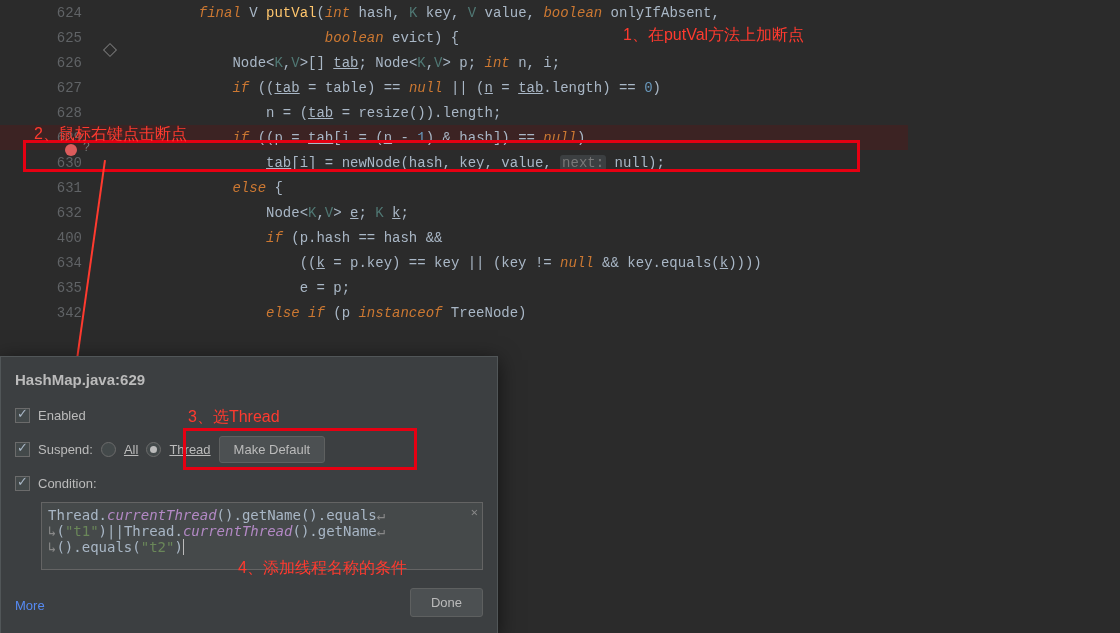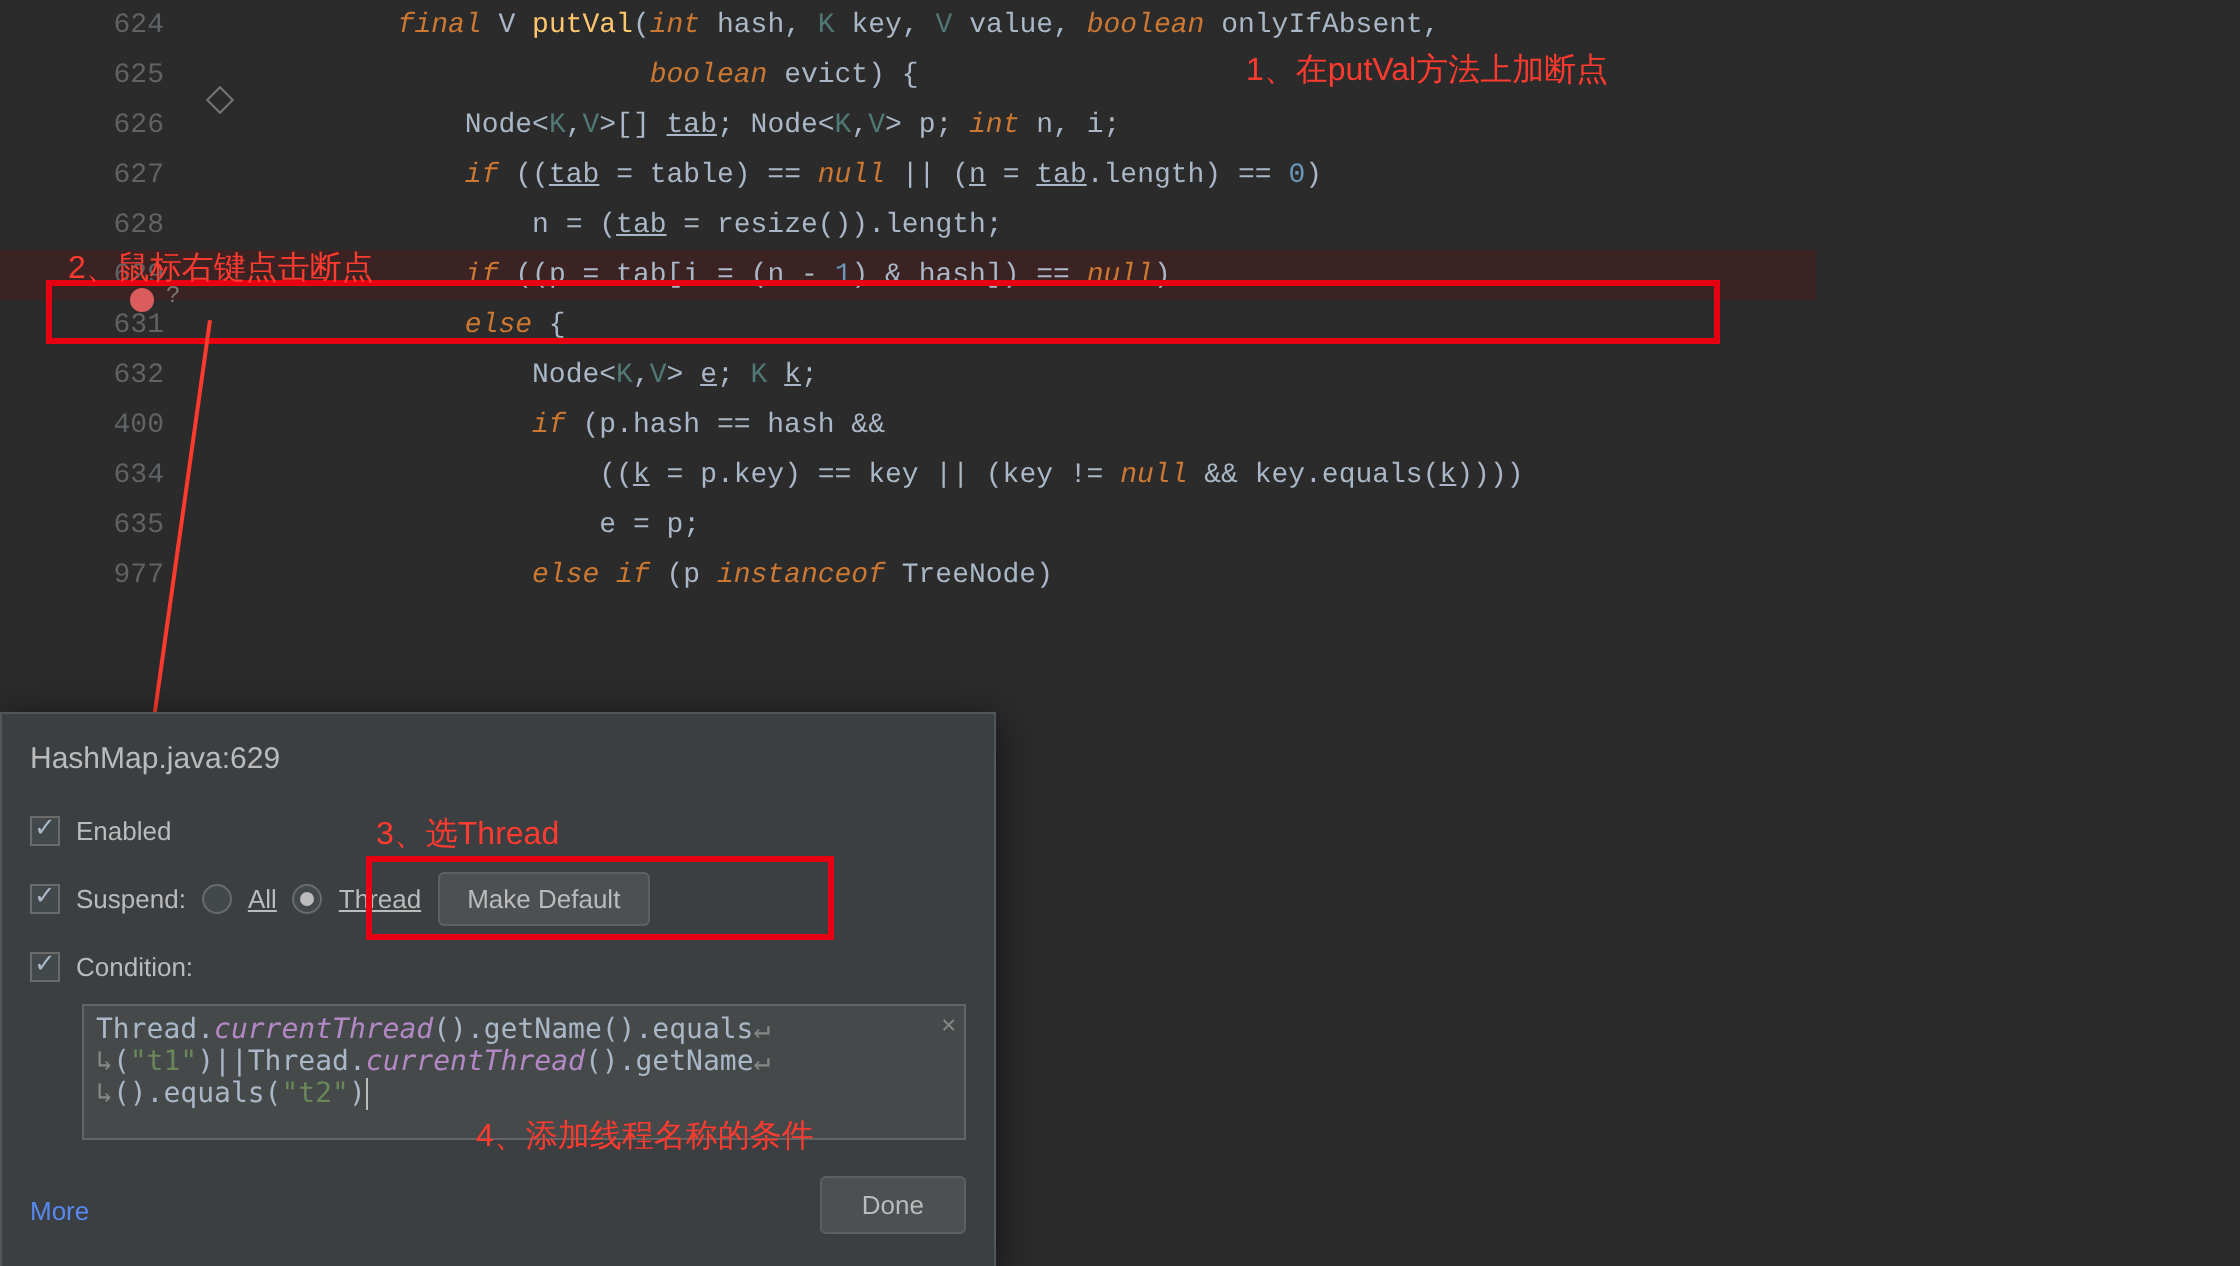--- a/index.html
+++ b/index.html
@@ -46,21 +46,21 @@
 .underline { text-decoration:underline; text-decoration-thickness:1px;}
 
 .popup {
   position:absolute; left:0; top:356px; width:498px; height:280px;
   background:#3c3f41; border:1px solid #515658;
   box-shadow:0 4px 20px rgba(0,0,0,.6);
   font-family:"Segoe UI", sans-serif;
   font-size:13px; color:#bbbbbb;
   z-index:20;
 }
-.popup-title { padding:14px 14px 10px 14px; font-size:15px; font-weight:normal; color:#bbbbbb;}
+.popup-title { padding:14px 14px 10px 14px; font-size:15px; font-weight:bold; color:#bbbbbb;}
 .popup-row { display:flex; align-items:center; padding:4px 14px; gap:8px; height:34px;}
 .chk {
   width:15px; height:15px; flex-shrink:0;
   border:1px solid #6b6b6b; background:#43494a; position:relative;
 }
 .chk.checked::after {
   content:"✓"; color:#a9b7c6; position:absolute; top:-3px; left:1px; font-size:13px;
 }
 .radio {
   width:15px; height:15px; border-radius:50%; border:1px solid #6b6b6b;
@@ -146,20 +146,25 @@
   </div>
   <div class="line hl-line">
     <div class="gutter">629</div>
     <div class="gutter-icons" style="position:relative;">
         <span class="breakpoint" style="left:-35px;"></span>
         <span style="color:#787878;position:absolute;left:-17px;top:3px;font-size:12px;">?</span>
       </div>
     <div class="code">           <span class="kw">if</span><span> ((p = </span><span class="underline">tab</span><span>[i = (</span><span class="underline">n</span><span> - </span><span class="num">1</span><span>) &amp; hash]) == </span><span class="kw">null</span><span>)</span></div>
   </div>
   <div class="line">
+    <div class="gutter">630</div>
+    <div class="gutter-icons"></div>
+    <div class="code">               <span class="underline">tab</span><span>[i] = newNode(hash, key, value, </span><span class="hint">next:</span><span> null);</span></div>
+  </div>
+  <div class="line">
     <div class="gutter">631</div>
     <div class="gutter-icons"></div>
     <div class="code">           <span class="kw">else</span><span> {</span></div>
   </div>
   <div class="line">
     <div class="gutter">632</div>
     <div class="gutter-icons"></div>
     <div class="code">               <span>Node&lt;</span><span class="generic">K</span><span>,</span><span class="generic">V</span><span>&gt; </span><span class="underline">e</span><span>; </span><span class="generic">K</span><span> </span><span class="underline">k</span><span>;</span></div>
   </div>
   <div class="line">
@@ -171,21 +176,21 @@
     <div class="gutter">634</div>
     <div class="gutter-icons"></div>
     <div class="code">                   <span>((</span><span class="underline">k</span><span> = p.key) == key || (key != </span><span class="kw">null</span><span> &amp;&amp; key.equals(</span><span class="underline">k</span><span>))))</span></div>
   </div>
   <div class="line">
     <div class="gutter">635</div>
     <div class="gutter-icons"></div>
     <div class="code">                   <span>e = p;</span></div>
   </div>
   <div class="line">
-    <div class="gutter">977</div>
+    <div class="gutter">342</div>
     <div class="gutter-icons"></div>
     <div class="code">               <span class="kw">else if</span><span> (p </span><span class="kw">instanceof</span><span> TreeNode)</span></div>
   </div>
 </div>
 
 <div class="hidden-code" style="top:370px;">i] = n</div>
 <div class="hidden-code" style="top:420px;"><span>&lt;</span><span class="generic">K</span><span>,</span><span class="generic">V</span><span>&gt;</span></div>
 <div class="hidden-code" style="top:445px;"><span>p.hash</span></div>
 <div class="hidden-code" style="top:470px;"><span>((</span><span class="underline"> =</span><span> =</span></div>
 <div class="hidden-code" style="top:495px;">e = p;</div>

